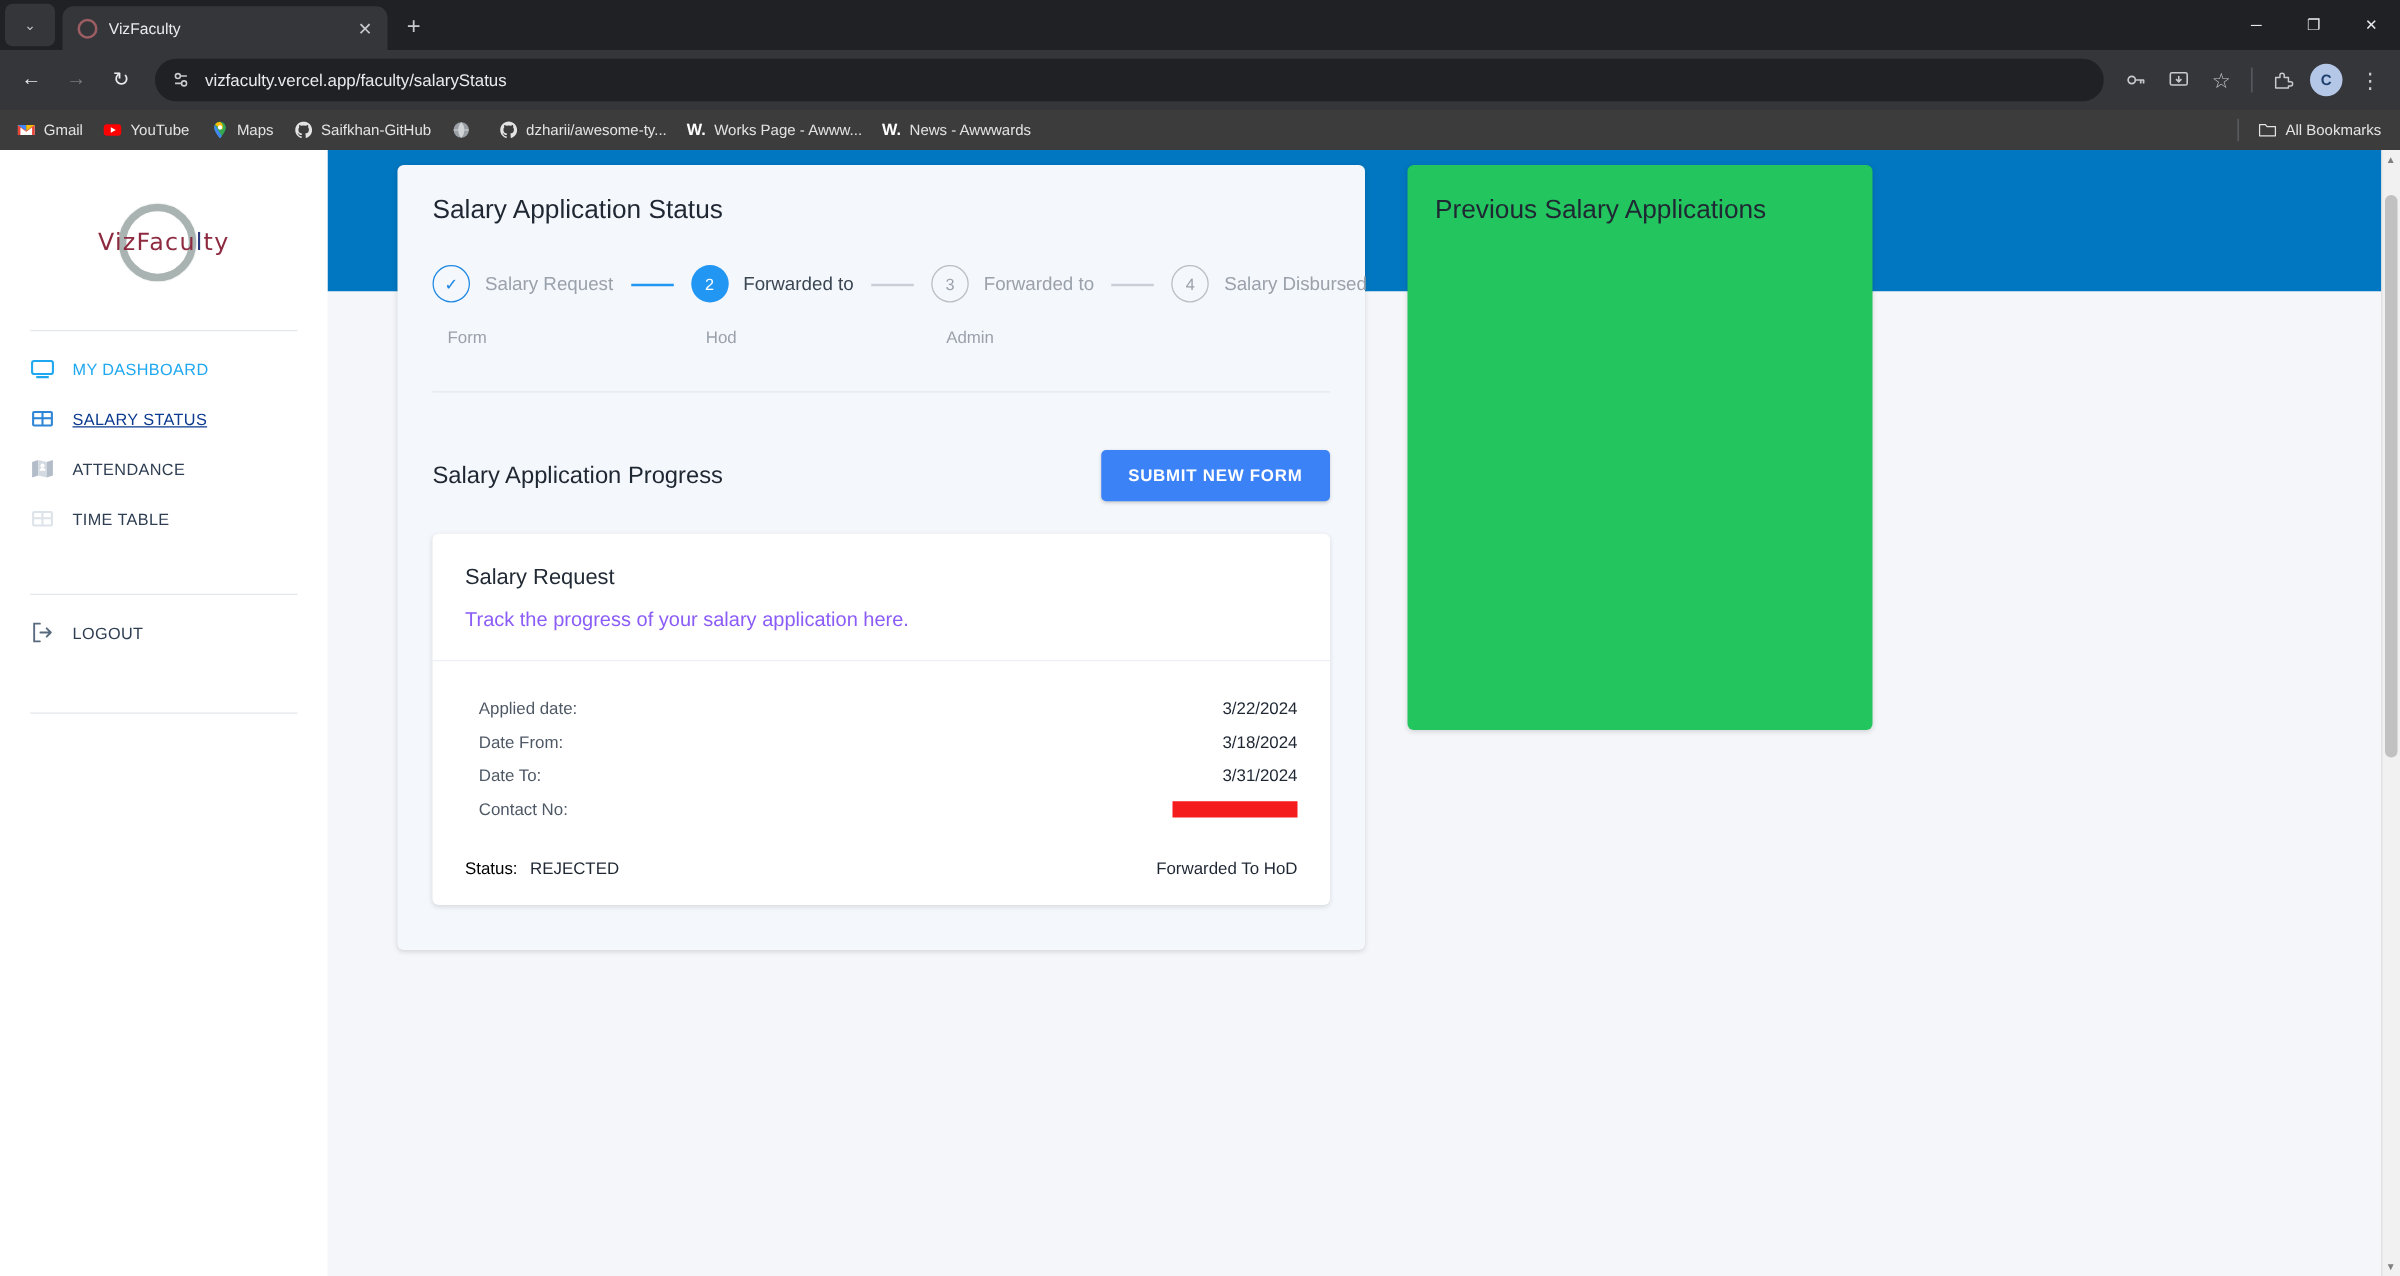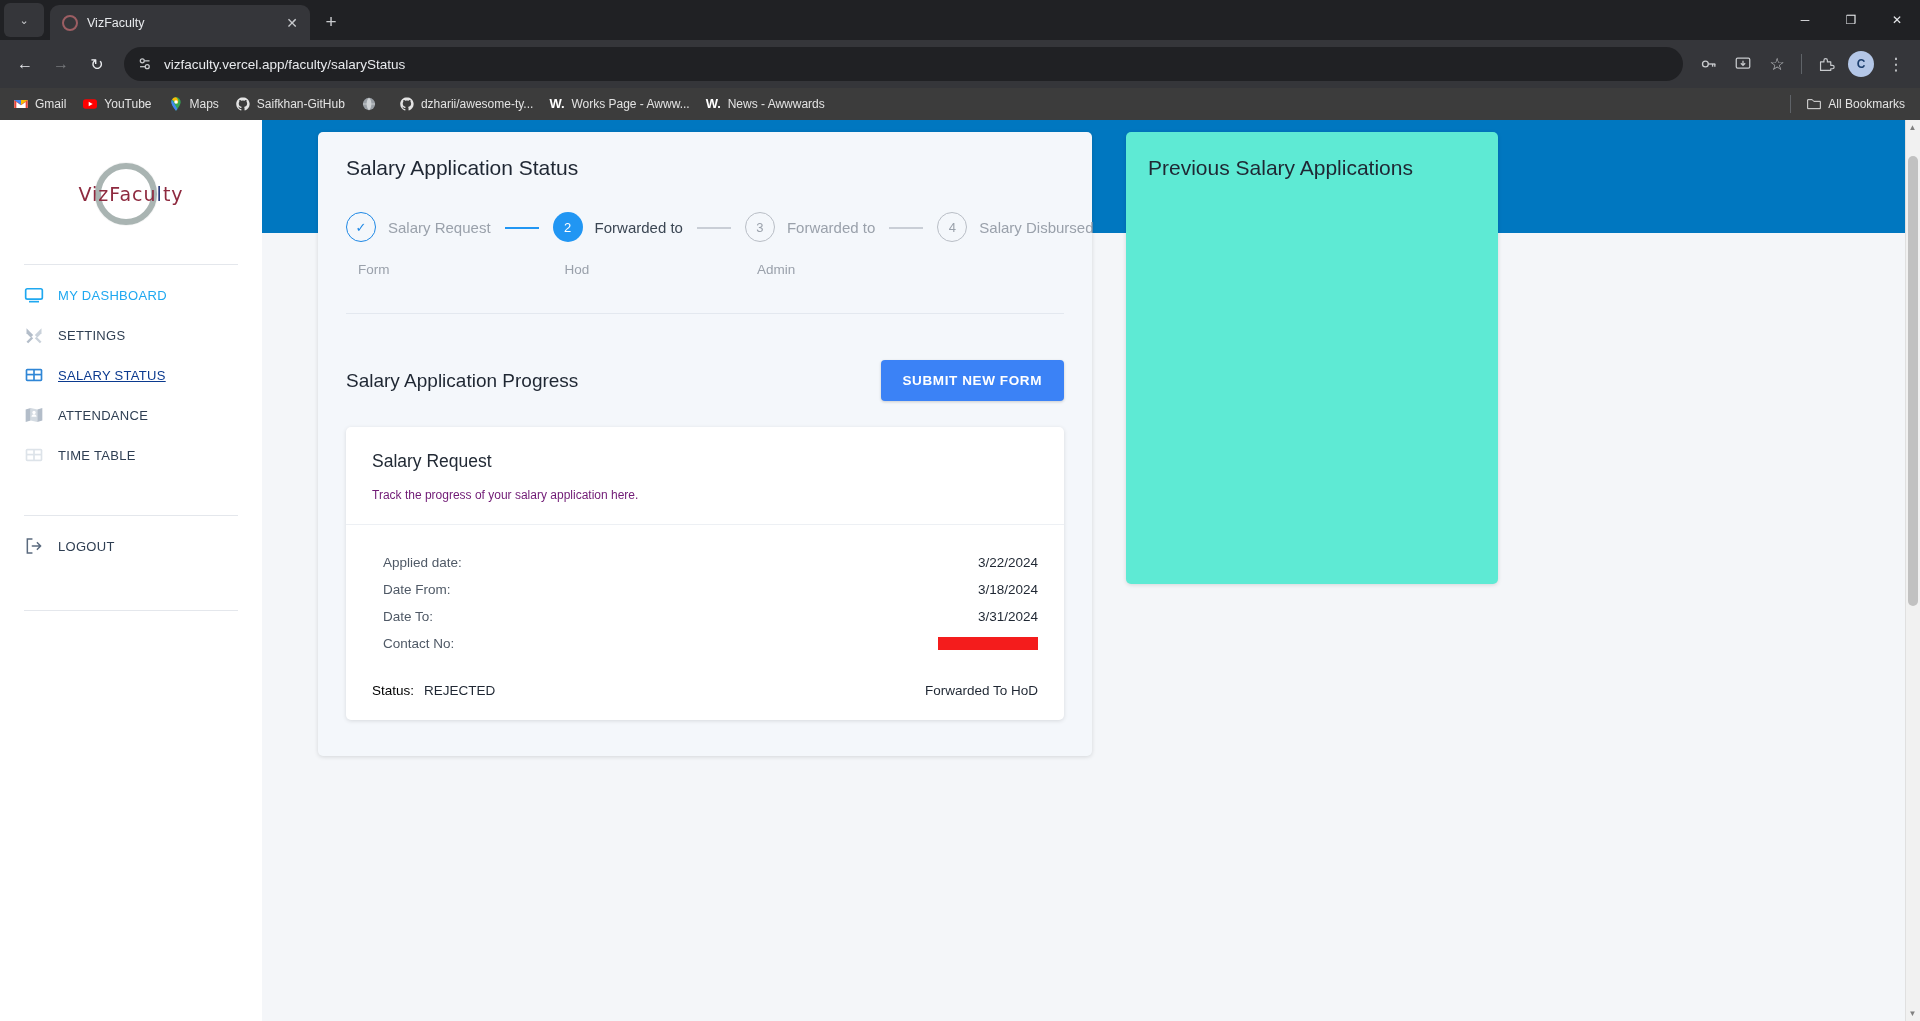--- a/index.html
+++ b/index.html
@@ -198,42 +198,42 @@
     cursor: pointer; box-shadow: 0 1px 3px rgba(0,0,0,0.18);
     font-family: "Liberation Sans", sans-serif;
   }
 
   .detail-card {
     background: #ffffff; border-radius: 5px; box-shadow: 0 1px 4px rgba(0,0,0,0.12);
     margin-top: 26px;
   }
   .detail-head { padding: 24px 26px 22px 26px; border-bottom: 1px solid #edf0f4; }
   .detail-head h3 { font-size: 17.5px; color: #222a35; font-weight: 400; }
-  .detail-head p { font-size: 12px; color: #701a75; margin-top: 16px; }
+  .detail-head p { font-size: 16px; color: #8b5cf6; margin-top: 16px; }
   .detail-body { padding: 24px 26px 10px 37px; }
   .drow {
     display: flex; justify-content: space-between; align-items: center;
     padding: 6px 0; font-size: 13.5px;
   }
   .dlabel { color: #4f5966; }
   .dvalue { color: #1f2733; }
   .redacted {
     display: inline-block; width: 100px; height: 13px; background: #f41c1c;
   }
   .detail-foot {
     display: flex; justify-content: space-between; align-items: center;
     padding: 16px 26px 22px 26px; font-size: 13.5px;
   }
   .status-wrap { display: flex; gap: 10px; }
   .status-key { color: #000000; }
   .status-val { color: #1f2733; }
   .fwd { color: #1f2733; }
 
   .card-prev {
-    width: 372px; min-height: 452px; background: #5eead4; border-radius: 5px;
+    width: 372px; min-height: 452px; background: #22c55e; border-radius: 5px;
     box-shadow: 0 1px 4px rgba(0,0,0,0.13); padding: 24px 22px; flex: none;
   }
   .prev-title { font-size: 21px; color: #1f2733; font-weight: 400; }
 
   .scrollbar {
     position: absolute; right: 0; top: 0; width: 15px; height: 100%;
     background: #f1f1f1; border-left: 1px solid #e0e0e0;
   }
   .scroll-thumb {
     position: absolute; right: 2px; top: 36px; width: 10px; height: 450px;
@@ -385,29 +385,20 @@
 
 
       <div class="sb-item dash">
         <svg class="sb-ico" viewBox="0 0 24 24">
           <rect x="2" y="4.5" width="20" height="12.5" rx="2" fill="none" stroke="#1fa8f0" stroke-width="2"></rect>
           <line x1="6" y1="20" x2="18" y2="20" stroke="#1fa8f0" stroke-width="2"></line>
         </svg>
         <span class="sb-label">MY DASHBOARD</span>
       </div>
 
-      <div class="sb-item">
-        <svg class="sb-ico" viewBox="0 0 24 24">
-          <path d="M3 4l8 8-3 3-5-5z" fill="#b3bdc9"></path>
-          <path d="M21 4l-8 8 3 3 5-5z" fill="#c9d1da"></path>
-          <path d="M3 20l6-6 2 2-6 6z" fill="#b3bdc9"></path>
-          <path d="M21 20l-6-6-2 2 6 6z" fill="#c9d1da"></path>
-        </svg>
-        <span class="sb-label">SETTINGS</span>
-      </div>
 
       <div class="sb-item active">
         <svg class="sb-ico" viewBox="0 0 24 24">
           <rect x="2" y="4.5" width="20" height="15" rx="2" fill="#2f86d6"></rect>
           <rect x="4" y="6.5" width="7" height="4" fill="#fff"></rect>
           <rect x="13" y="6.5" width="7" height="4" fill="#fff"></rect>
           <rect x="4" y="12.5" width="7" height="5" fill="#fff"></rect>
           <rect x="13" y="12.5" width="7" height="5" fill="#fff"></rect>
         </svg>
         <span class="sb-label">SALARY STATUS</span>

